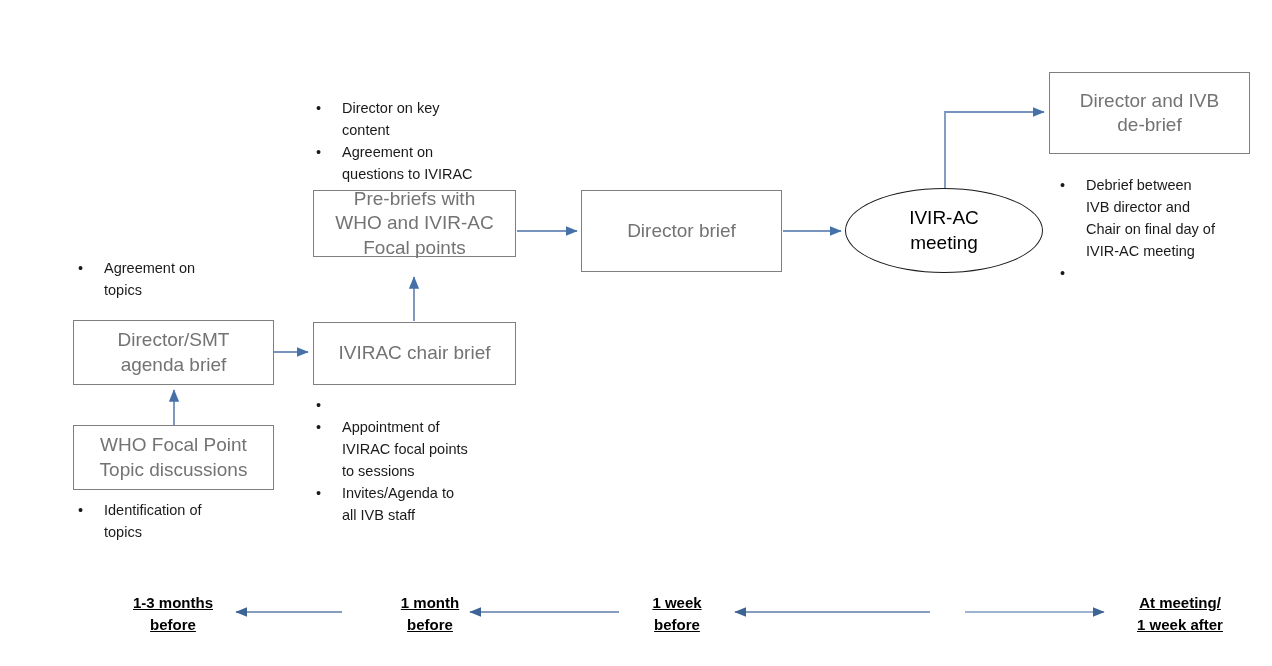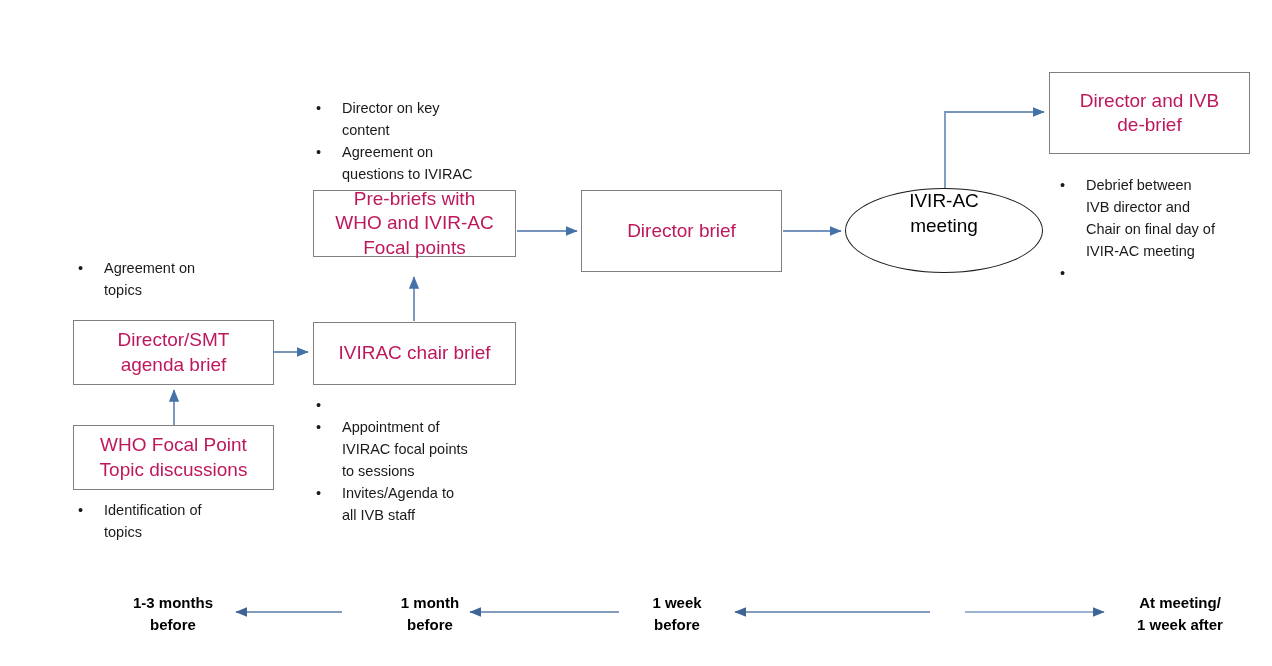--- a/index.html
+++ b/index.html
@@ -30,31 +30,32 @@
     position: absolute;
     box-sizing: border-box;
     display: flex;
     align-items: center;
     justify-content: center;
     text-align: center;
     background: #ffffff;
     border: 1.4px solid #7f7f7f;
     font-size: 19px;
     line-height: 1.28;
-    color: #be185d;
+    color: #737373;
     padding: 2px 6px;
   }
   .node-text {
     display: block;
     white-space: pre-line;
   }
   .ellipse {
     position: absolute;
     box-sizing: border-box;
     display: flex;
+    align-items: center;
     justify-content: center;
     text-align: center;
     background: #ffffff;
     border: 1.5px solid #1a1a1a;
     border-radius: 50%;
     font-size: 19px;
     line-height: 1.3;
     color: #000000;
   }
   .bullets {
@@ -79,20 +80,21 @@
     white-space: pre-line;
   }
   .timeline-label {
     position: absolute;
     text-align: center;
     font-size: 15px;
     font-weight: bold;
     line-height: 1.45;
     color: #000000;
     white-space: pre-line;
+    text-decoration: underline;
   }
 </style>
 </head>
 <body>
 
 <div id="canvas">
 
   <svg id="wires" viewBox="0 0 1272 666" width="1272" height="666" xmlns="http://www.w3.org/2000/svg">
     <defs>
       <marker id="arrowhead" markerWidth="7" markerHeight="7" refX="6.2" refY="3.1" orient="auto" markerUnits="strokeWidth">

